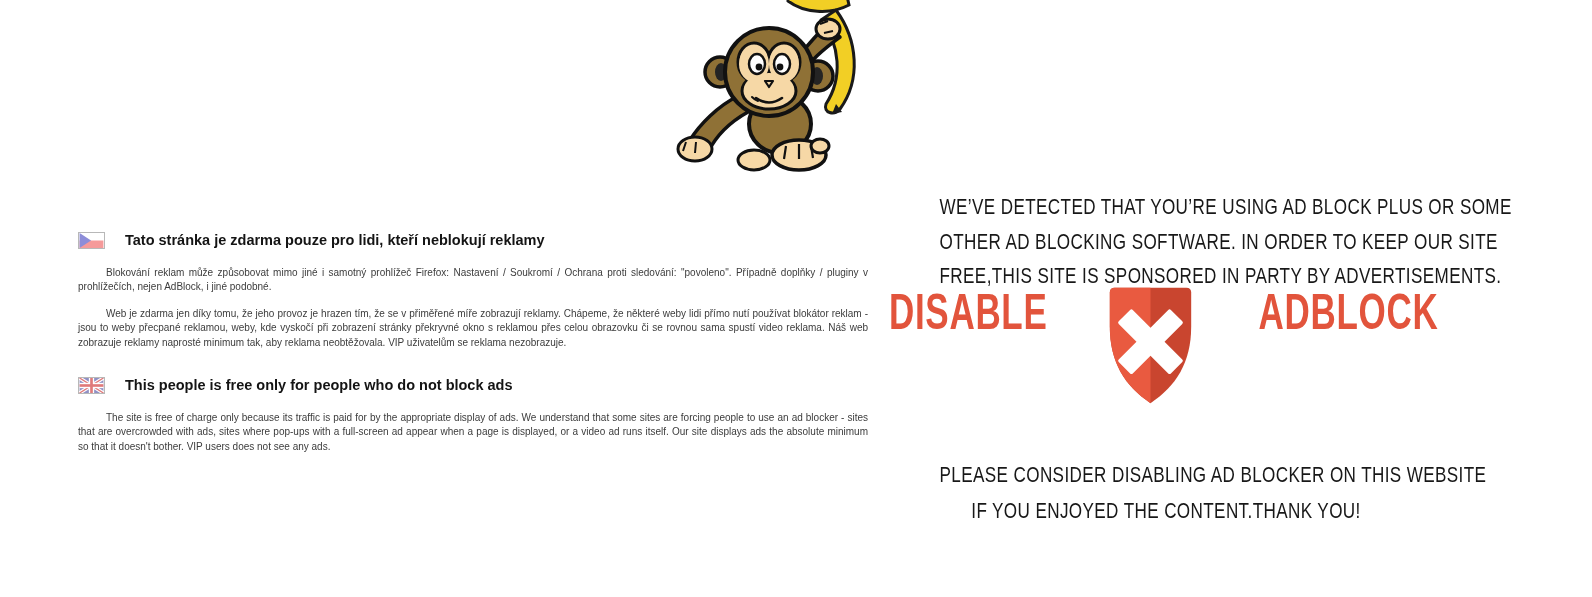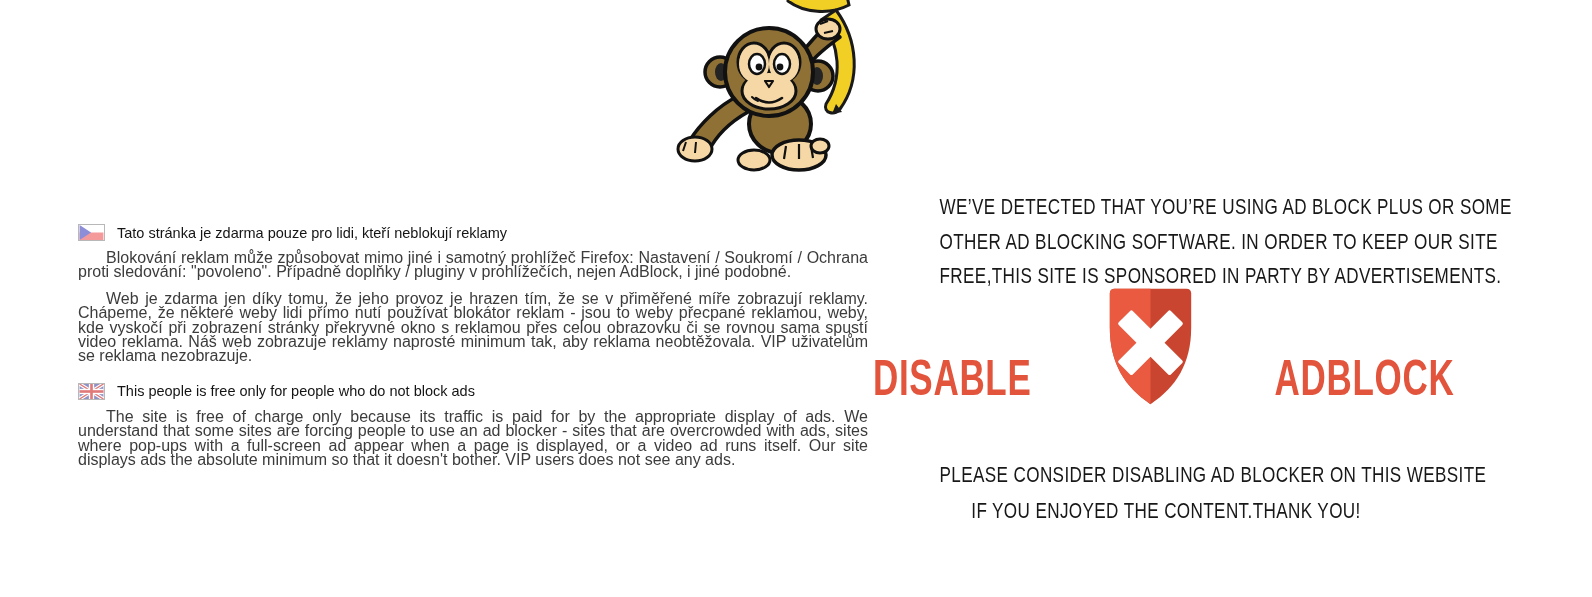--- a/index.html
+++ b/index.html
@@ -7,36 +7,36 @@
         font-family:"Liberation Sans",sans-serif;}
 
   
   .monkey{position:absolute;left:668px;top:0;width:200px;height:172px;}
 
   
   .left-col{position:absolute;left:78px;top:224px;width:790px;color:#3c3c3c;}
   .heading-row{display:flex;align-items:center;gap:12px;margin:0 0 10px 0;}
   .flag{width:27px;height:17px;border:1px solid #b8b8b8;box-sizing:border-box;flex:0 0 auto;}
   .flag svg{display:block;width:100%;height:100%;}
-  .heading-row h2{margin:0;font-size:14.5px;font-weight:normal;color:#141414;letter-spacing:0;}
-  .left-col p{margin:0 0 12px 0;font-size:16px;line-height:14.4px;text-align:justify;
+  .heading-row h2{margin:8px;font-size:14.5px;font-weight:bold;color:#141414;letter-spacing:0;}
+  .left-col p{margin:0 0 12px 0;font-size:10px;line-height:14.4px;text-align:justify;
               text-indent:28px;color:#3c3c3c;}
   .section-gap{height:7px;}
 
   
   .right-col{position:absolute;left:868px;top:0;width:596px;height:597px;color:#181818;}
   .cond{display:block;white-space:nowrap;transform:scaleX(0.76);transform-origin:50% 50%;
         text-align:center;font-size:22.5px;font-weight:normal;letter-spacing:0.5px;}
   .top-lines{position:absolute;top:190px;left:0;width:100%;}
   .top-lines .cond{line-height:34.5px;}
   .bottom-lines{position:absolute;top:412px;left:0;width:100%;margin-top:45px;}
   .bottom-lines .cond{line-height:36px;}
 
   .shield-row{position:absolute;top:283px;left:0;width:100%;height:124px;
-              display:flex;align-items:flex-end;justify-content:center;gap:38px;}
+              display:flex;align-items:flex-start;justify-content:center;gap:22px;}
   .big-word{font-size:50px;font-weight:bold;white-space:nowrap;
             transform:scaleX(0.70);transform-origin:50% 50%;letter-spacing:1px;}
   .shield-row svg{display:block;flex:0 0 auto;}
 </style>
 </head>
 <body>
 
 <div id="page">
 
   <div class="monkey">

